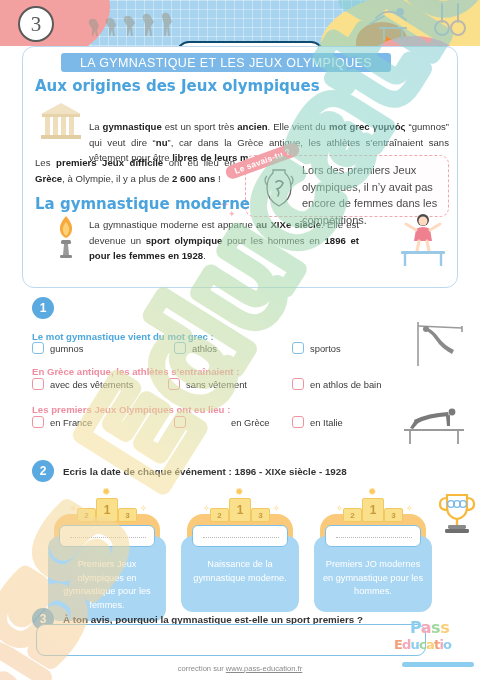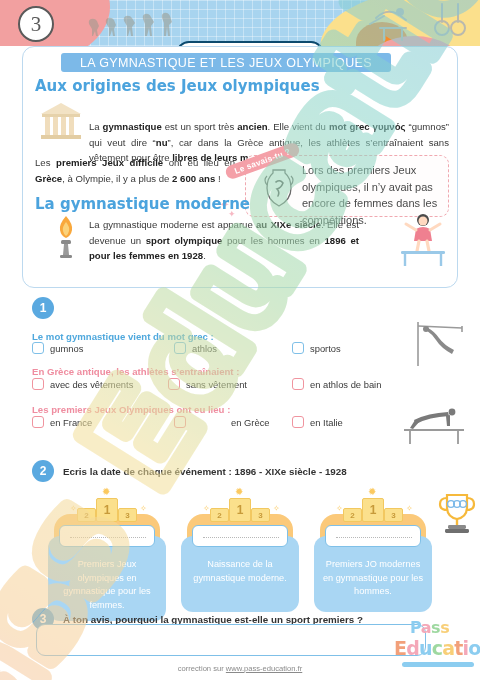--- a/index.html
+++ b/index.html
@@ -208,21 +208,21 @@
   }
   .correction {
     position: absolute; left: 0; top: 664px; width: 480px;
     text-align: center; font-size: 7.6px; color: #8a8a8a;
   }
   .correction a { color: #8a8a8a; }
 
   
   .pe-logo { position: absolute; right: 4px; top: 618px; width: 82px; height: 50px; }
   .pe-pass { font-family: "DejaVu Sans", sans-serif; font-weight: bold; font-size: 16px; letter-spacing: -.5px; }
-  .pe-edu  { font-family: "DejaVu Sans", sans-serif; font-weight: bold; font-size: 19px; letter-spacing: -.8px; }
+  .pe-edu  { font-family: "DejaVu Sans", sans-serif; font-weight: bold; font-size: 13px; letter-spacing: -.8px; }
   .pe-bar  { position: absolute; left: 8px; bottom: 1px; width: 72px; height: 5px; border-radius: 3px; background: #8ccdf0; }
 
   
   .watermark {
     position: absolute; left: 0; top: 0; width: 480px; height: 680px;
     pointer-events: none; z-index: 40;
   }
 </style>
 </head>
 <body>

